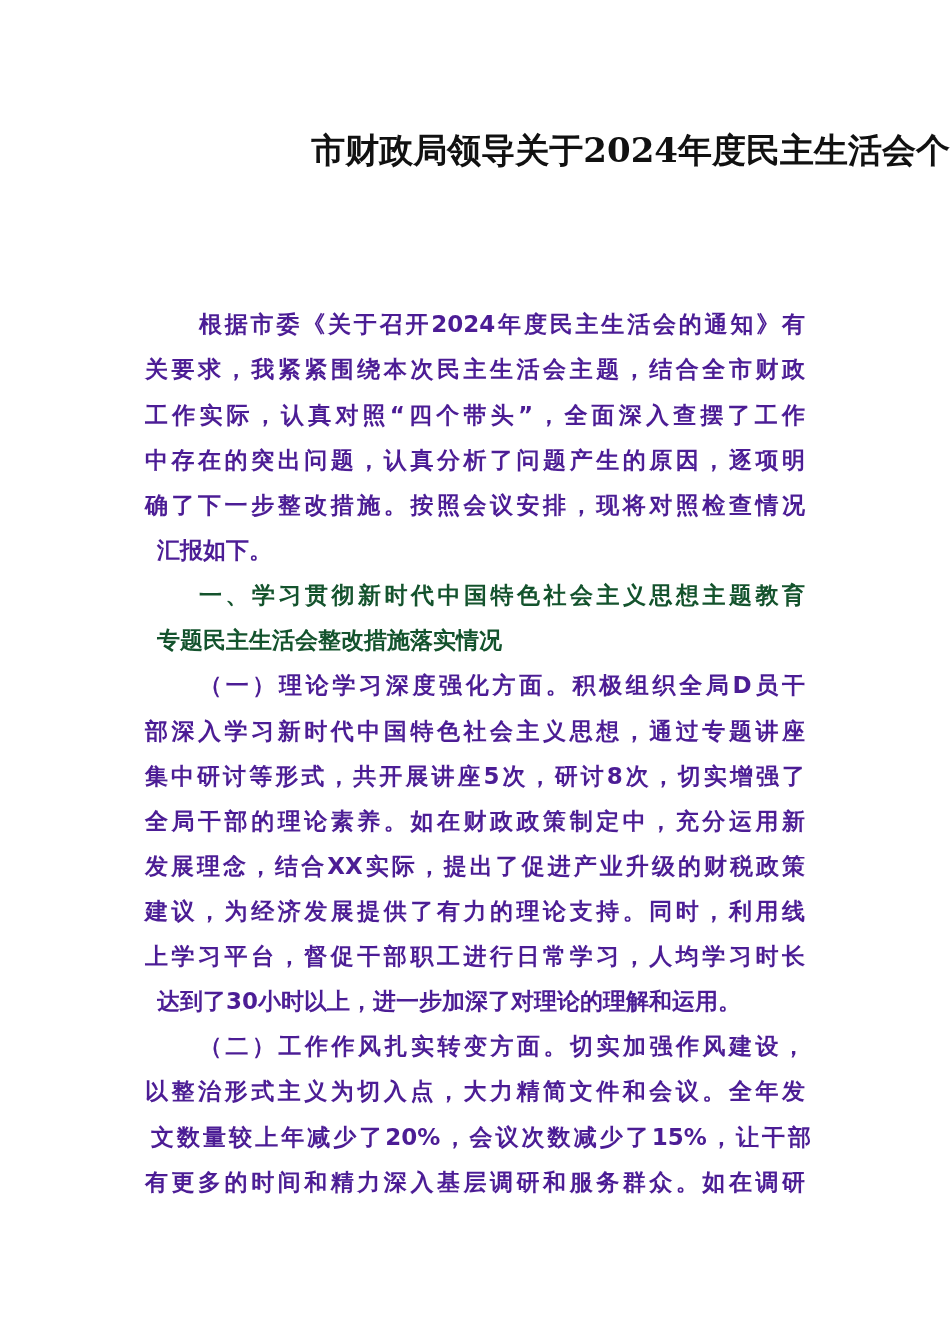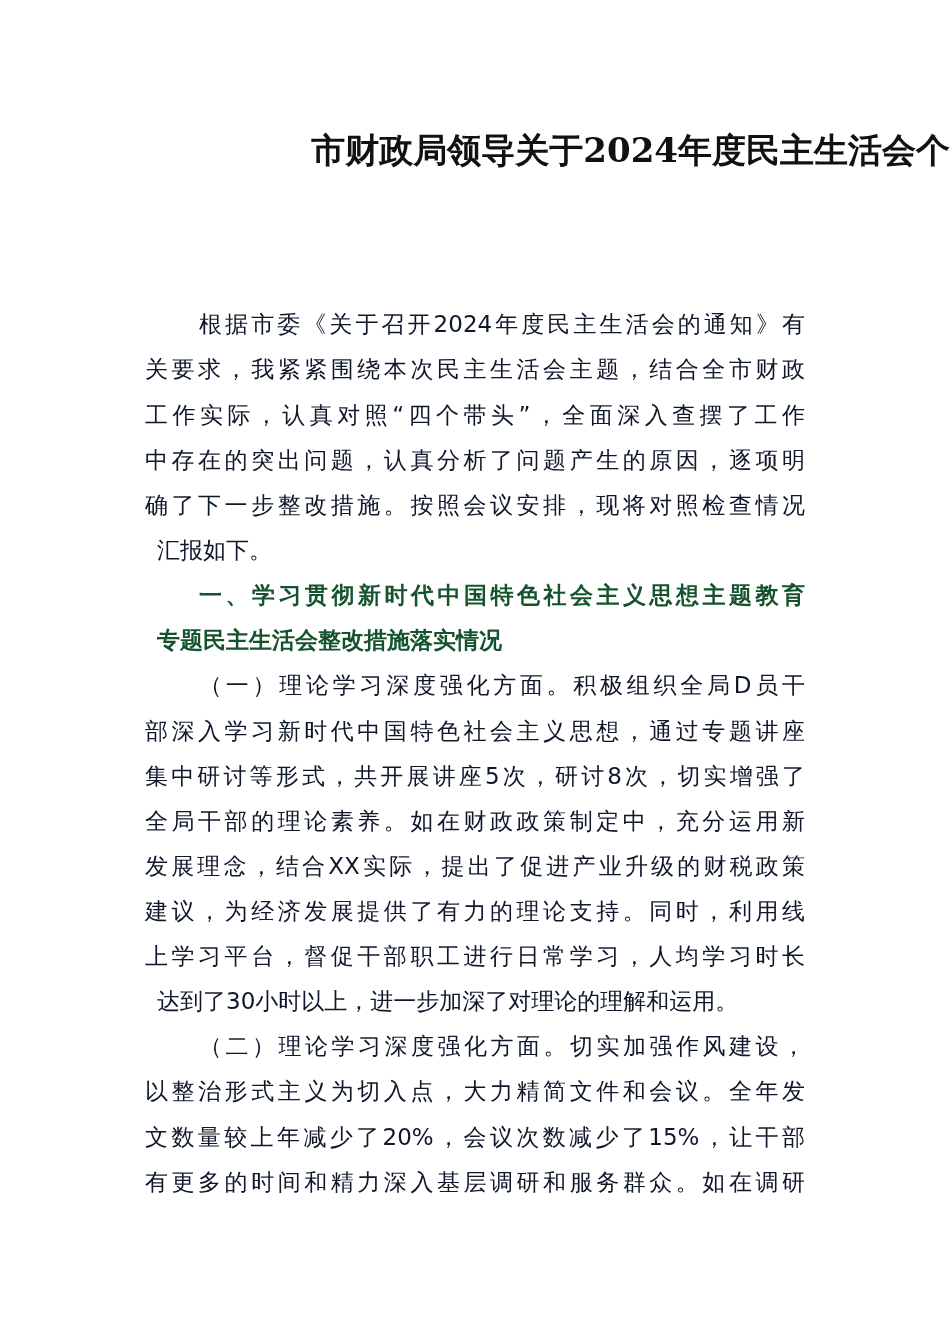--- a/index.html
+++ b/index.html
@@ -7,22 +7,22 @@
   .page { position: absolute; left: 0; top: 0; width: 950px; height: 1344px; background: #ffffff; }
   .title-line {
     position: absolute; left: 0; width: 950px; text-align: right;
     font-family: "DejaVu Serif", "Liberation Serif", serif;
     font-weight: bold; font-size: 34px; color: #111111; letter-spacing: 0px;
     white-space: nowrap;
   }
   .line {
     position: absolute; left: 145px; width: 660px;
     font-family: "DejaVu Sans", "Liberation Sans", sans-serif;
-    font-size: 23px; color: #0f172a; white-space: nowrap;
-    text-align: justify; text-align-last: justify; height: 30px; line-height: 30px;
+    font-size: 23px; color: #4c1d95; white-space: nowrap;
+    text-align: justify; text-align-last: justify; height: 30px; line-height: 30px; font-weight: bold;
   }
   .line.last { text-align-last: left; margin-left: 12px; }
   .line.indent { left: 199px; width: 606px; }
   .line.heading { font-weight: bold; color: #14532d; }
 </style>
 </head>
 <body>
 
 <div class="page">
 
@@ -47,19 +47,19 @@
     <div class="line" style="top:716px;">部深入学习新时代中国特色社会主义思想，通过专题讲座</div>
     <div class="line" style="top:761px;">集中研讨等形式，共开展讲座5次，研讨8次，切实增强了</div>
     <div class="line" style="top:806px;">全局干部的理论素养。如在财政政策制定中，充分运用新</div>
     <div class="line" style="top:851px;">发展理念，结合XX实际，提出了促进产业升级的财税政策</div>
     <div class="line" style="top:896px;">建议，为经济发展提供了有力的理论支持。同时，利用线</div>
     <div class="line" style="top:941px;">上学习平台，督促干部职工进行日常学习，人均学习时长</div>
     <div class="line last" style="top:986px;">达到了30小时以上，进一步加深了对理论的理解和运用。</div>
   </div>
 
   <div>
-    <div class="line indent" style="top:1031px;">（二）理论学习深度强化方面。切实加强作风建设，</div>
+    <div class="line indent" style="top:1031px;">（二）工作作风扎实转变方面。切实加强作风建设，</div>
     <div class="line" style="top:1076px;">以整治形式主义为切入点，大力精简文件和会议。全年发</div>
-    <div class="line" style="top:1122px;">文数量较上年减少了20%，会议次数减少了15%，让干部</div>
+    <div class="line" style="top:1122px;margin-left:6px;">文数量较上年减少了20%，会议次数减少了15%，让干部</div>
     <div class="line" style="top:1167px;">有更多的时间和精力深入基层调研和服务群众。如在调研</div>
   </div>
 
 </div>
 
 </body></html>

